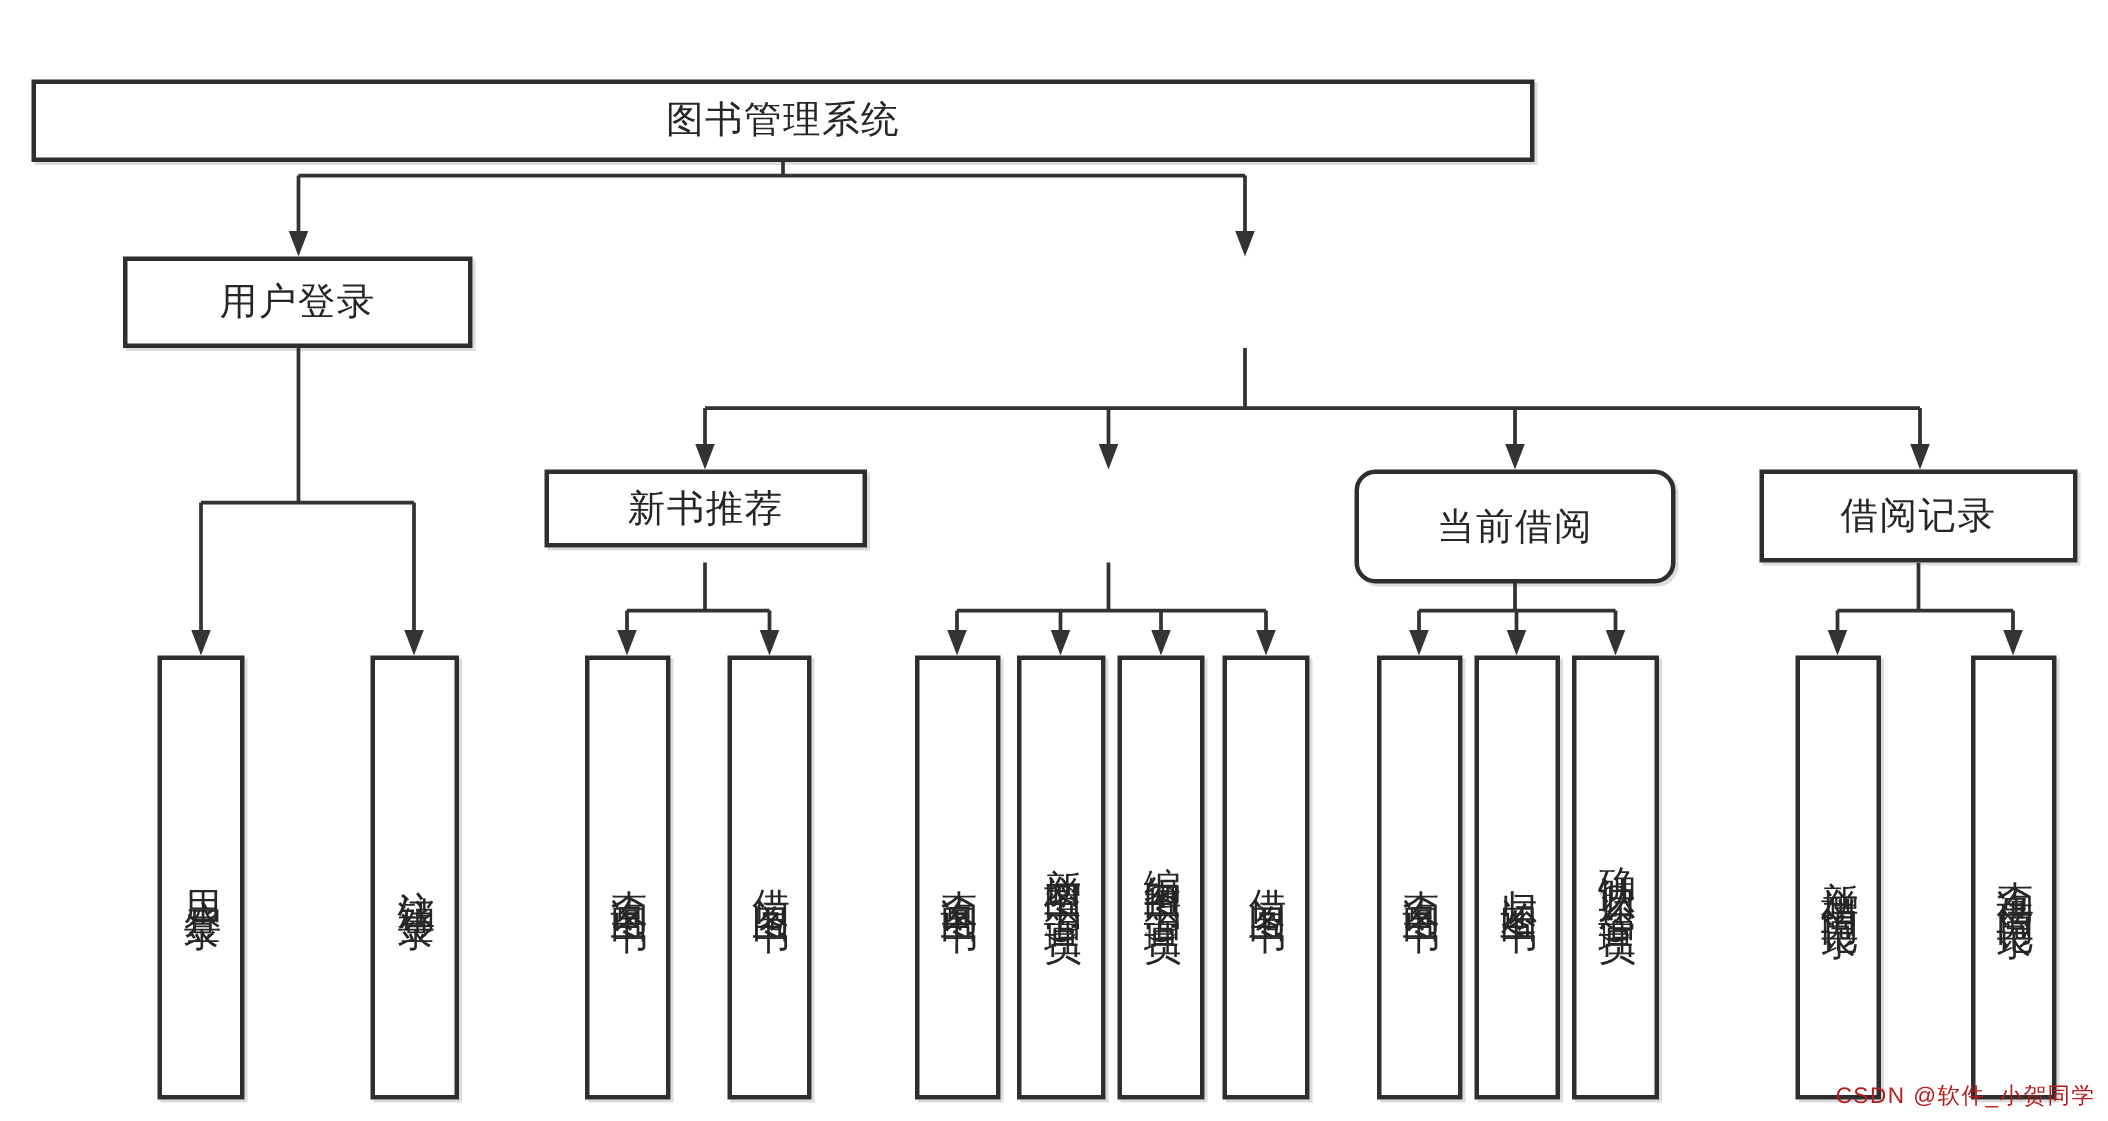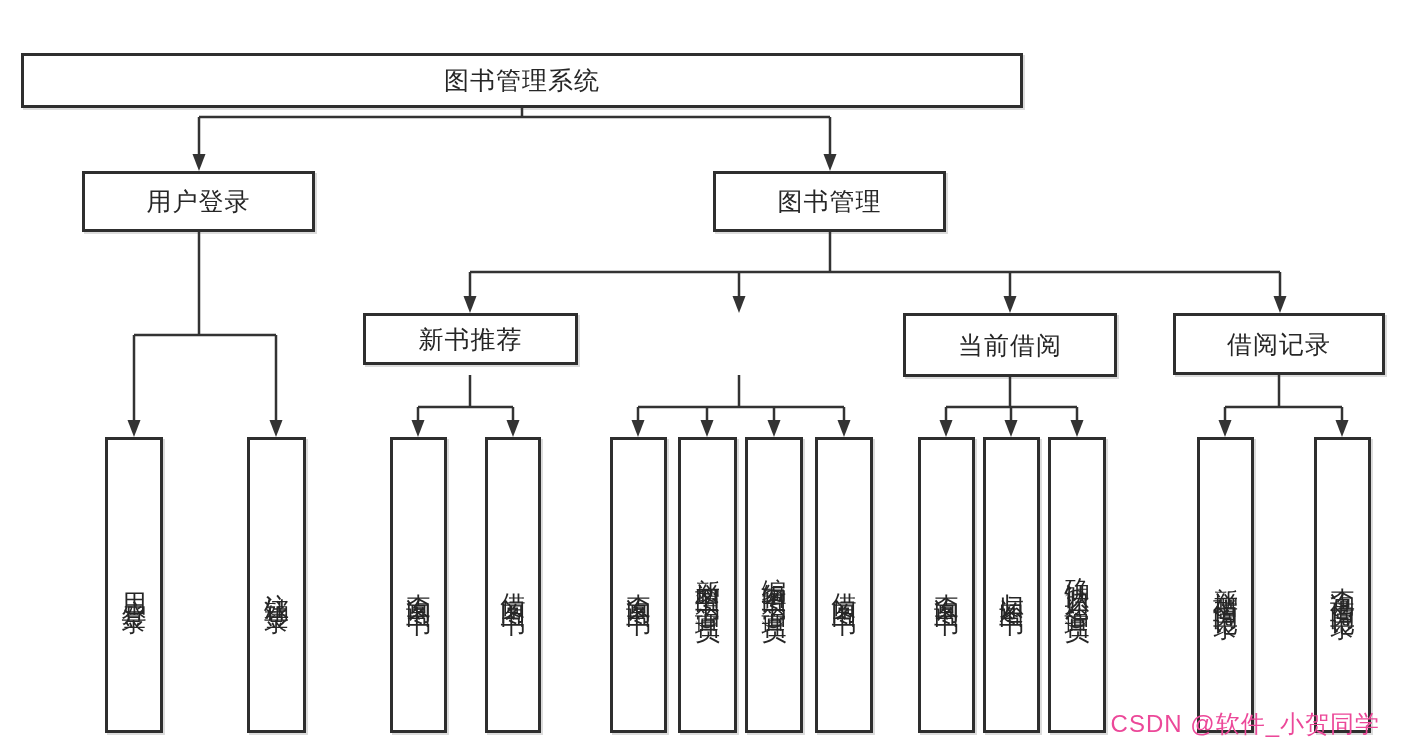--- a/index.html
+++ b/index.html
@@ -41,24 +41,24 @@
   }
   .v-label {
     writing-mode: vertical-rl;
     font-size: 25px;
     letter-spacing: 6px;
     line-height: 1;
     white-space: nowrap;
   }
   #watermark {
     position: absolute;
-    right: 25px;
+    right: 8px;
     bottom: 7px;
-    font-size: 24px;
-    color: #ec4899;
+    font-size: 15px;
+    color: #b91c1c;
     letter-spacing: 1px;
     z-index: 3;
     white-space: nowrap;
   }
 </style>
 </head>
 <body>
 
 <div id="canvas">
 
@@ -117,28 +117,25 @@
       <polygon points="1335.5,420 1348.5,420 1342,437" fill="#333333"></polygon>
     </svg>
 
   <div class="box" style="left:21px; top:13px; width:1002px; height:55px;margin-top:40px;">
     <span class="h-label">图书管理系统</span>
   </div>
 
   <div class="box" style="left:82px; top:171px; width:233px; height:61px;">
     <span class="h-label">用户登录</span>
   </div>
-  <div class="box" style="left:713px; top:171px; width:233px; height:61px;">
-    <span class="h-label">图书管理</span>
-  </div>
 
   <div class="box" style="left:363px; top:313px; width:215px; height:52px;">
     <span class="h-label">新书推荐</span>
   </div>
-  <div class="box" style="left:903px; top:313px; width:214px; height:64px;">
+  <div class="box" style="left:903px; top:313px; width:214px; height:76px;border-radius:14px;">
     <span class="h-label">当前借阅</span>
   </div>
   <div class="box" style="left:1173px; top:313px; width:212px; height:62px;">
     <span class="h-label">借阅记录</span>
   </div>
 
   <div class="box" style="left:105px; top:437px; width:58px; height:296px;">
     <span class="v-label">用户登录</span>
   </div>
   <div class="box" style="left:247px; top:437px; width:59px; height:296px;">

